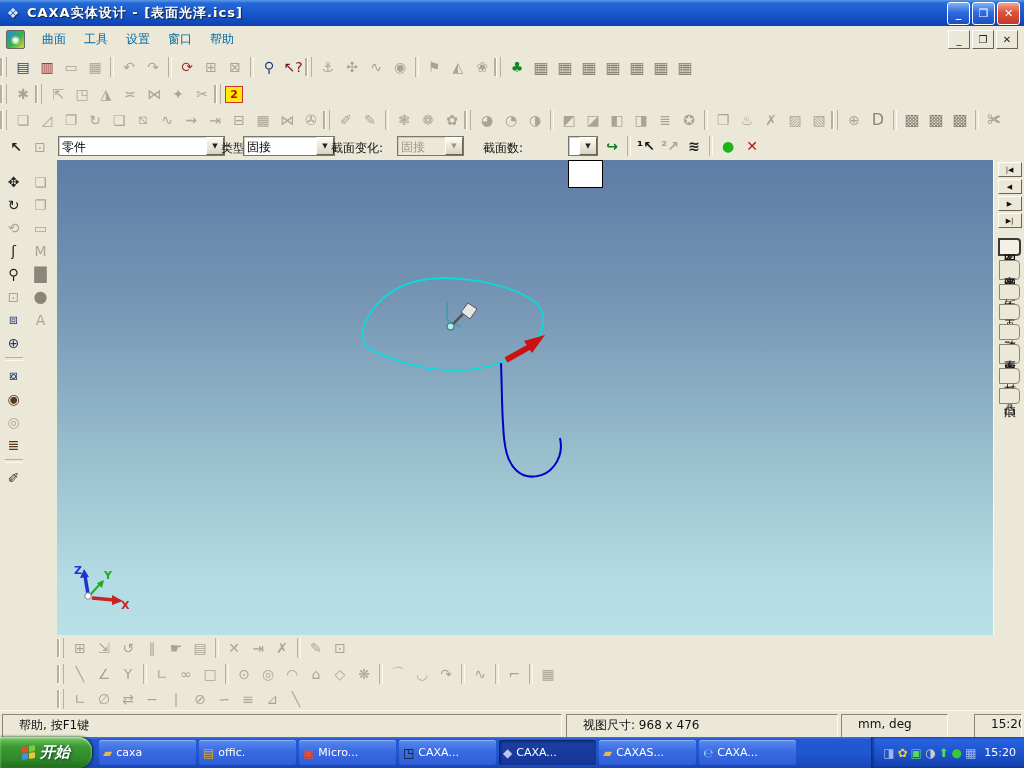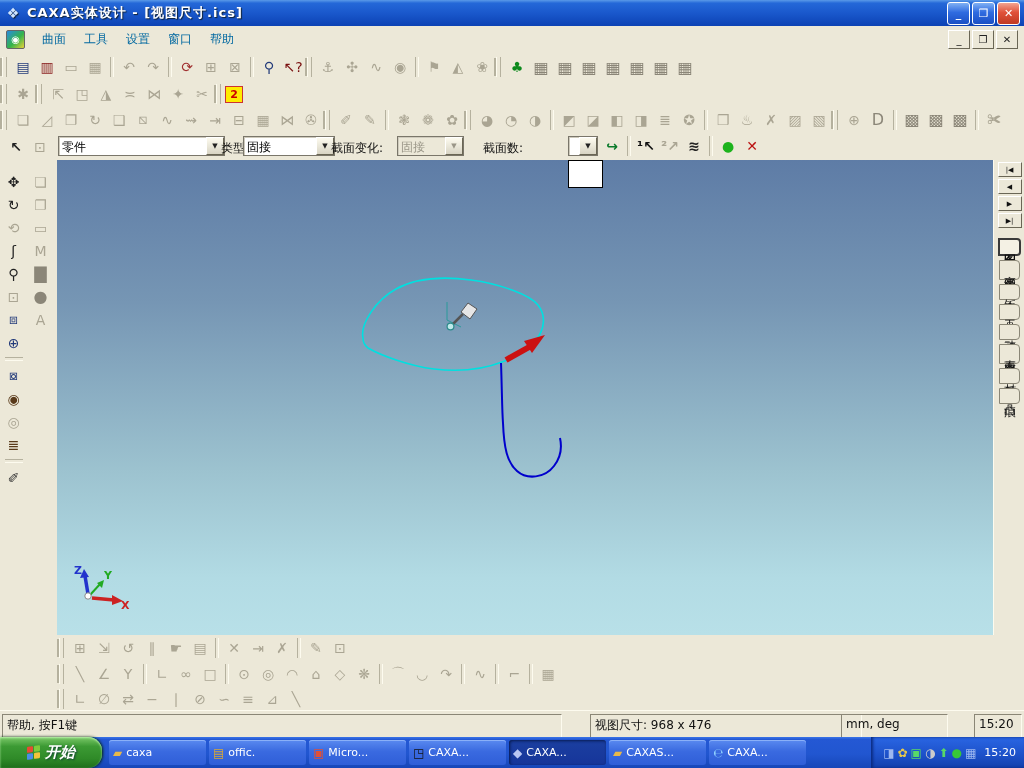--- a/index.html
+++ b/index.html
@@ -72,25 +72,25 @@
   .righttabs{left:993px;top:160px;width:31px;height:475px;background:#ece8d8;
     border-left:1px solid #fdfbef;display:flex;flex-direction:column;align-items:center}
   .scrollbtn{width:22px;height:13px;margin-top:2px;background:#ece8d8;border:1px solid;
     border-color:#fff #6a6655 #6a6655 #fff;font-size:7px;display:flex;align-items:center;justify-content:center;color:#111}
   .vtab{writing-mode:vertical-lr;text-orientation:upright;font-size:12px;color:#111;letter-spacing:2px;
     border:1px solid #8a8676;border-radius:0 4px 4px 0;padding:5px 1px;margin-top:4px;background:#ece8d8}
   .vtab[data-sel="1"]{font-weight:bold;border:2px solid #3a3a3a;background:#f4f1e4}
   
   .statusbar{left:0;top:710px;width:1024px;height:27px;background:#ece8d8;border-top:1px solid #fdfbef}
   .scell{position:absolute;top:3px;height:35px;border:1px solid;border-color:#8a8676 #fdfbef #fdfbef #8a8676;
-    padding:2px 4px 0;box-sizing:border-box;color:#111;white-space:nowrap;overflow:hidden}
+    padding:2px 16px 0;box-sizing:border-box;color:#111;white-space:nowrap;overflow:hidden}
   
   .taskbar{left:0;top:737px;width:1024px;height:31px;
     background:linear-gradient(180deg,#3a75e8 0%,#2458d4 8%,#2156d0 55%,#1746b8 100%);display:flex;align-items:center}
-  .startbtn{width:102px;height:31px;border-radius:0 14px 14px 0;
+  .startbtn{width:92px;height:31px;border-radius:0 14px 14px 0;
     background:linear-gradient(180deg,#7cc96a 0%,#3c9a34 30%,#2f8a28 70%,#1e6e1a 100%);
     box-shadow:inset 0 1px 2px #b8f0a8,1px 0 3px #04250e;
     display:flex;align-items:center;justify-content:center;gap:5px;
     color:#fff;font-weight:bold;font-style:italic;font-size:15px;text-shadow:1px 1px 2px #143}
   .flag{display:grid;grid-template-columns:6px 6px;grid-template-rows:6px 6px;gap:1px;transform:skewY(-8deg)}
   .flag i{border-radius:1px}
   .tasks{display:flex;gap:3px;margin-left:7px}
   .task{width:89px;height:25px;border-radius:3px;display:flex;align-items:center;gap:4px;padding:0 4px;
     background:linear-gradient(180deg,#5a8af0,#3a6ae0 45%,#2f5ed8);box-shadow:inset 0 1px 0 #8ab0f8;
     color:#fff;font-size:11px;white-space:nowrap;overflow:hidden}
@@ -99,21 +99,21 @@
   .tray{margin-left:auto;height:31px;display:flex;align-items:center;gap:3px;padding:0 8px 0 12px;
     background:linear-gradient(180deg,#2a66e4,#1c50c8 60%,#1240ac);box-shadow:inset 2px 0 3px #0a2a80;color:#fff}
   .tray .ticn{font-size:12px}
   .clock{font-size:11px;color:#fff;margin-left:5px}
 </style>
 </head>
 <body>
 
 <div class="abs titlebar">
   <span class="appicon">❖</span>
-  <span class="title">CAXA实体设计 - [视图尺寸.ics]</span>
+  <span class="title">CAXA实体设计 - [表面光泽.ics]</span>
   <span class="winbtns">
     <span class="wbtn blue">_</span>
     <span class="wbtn blue">❐</span>
     <span class="wbtn red">✕</span>
   </span>
 </div>
 
 <div class="abs menubar">
   <span class="docicon">◉</span>
   <span><span class="mitem">曲面</span><span class="mitem">工具</span><span class="mitem">设置</span><span class="mitem">窗口</span><span class="mitem">帮助</span></span>
@@ -407,21 +407,21 @@
     <span class="tbi" data-cls="dis">∣</span>
     <span class="tbi" data-cls="dis">⊘</span>
     <span class="tbi" data-cls="dis">∽</span>
     <span class="tbi" data-cls="dis">≡</span>
     <span class="tbi" data-cls="dis">⊿</span>
     <span class="tbi" data-cls="dis">╲</span>
   </div>
 
 <div class="abs statusbar">
   <span class="scell" style="left:2px;width:560px">帮助, 按F1键</span>
-  <span class="scell" style="left:590px;width:272px">视图尺寸:  968 x  476</span>
+  <span class="scell" style="left:566px;width:272px">视图尺寸:  968 x  476</span>
   <span class="scell" style="left:841px;width:107px">mm, deg</span>
   <span class="scell" style="left:974px;width:48px">15:20</span>
 </div>
 
 <div class="abs taskbar">
   <span class="startbtn">
     <span class="flag">
       <i style="background:#e84a33"></i>
         <i style="background:#7ecb3a"></i>
         <i style="background:#4a8de8"></i>

